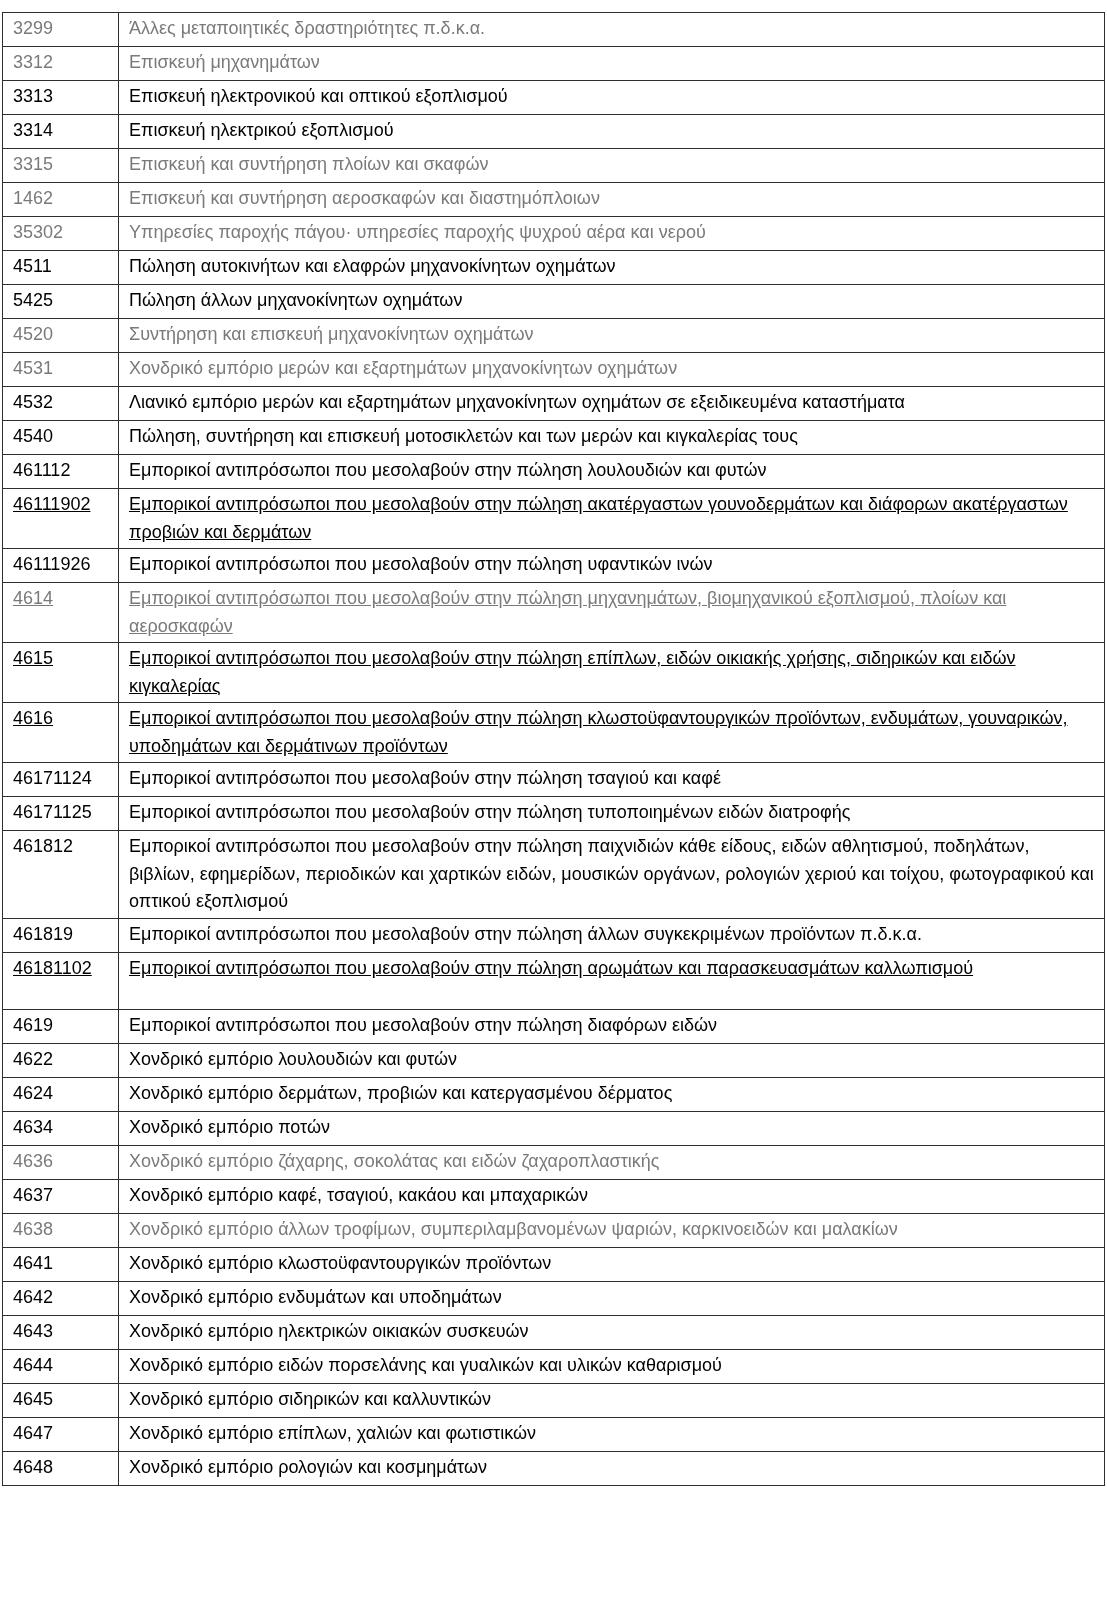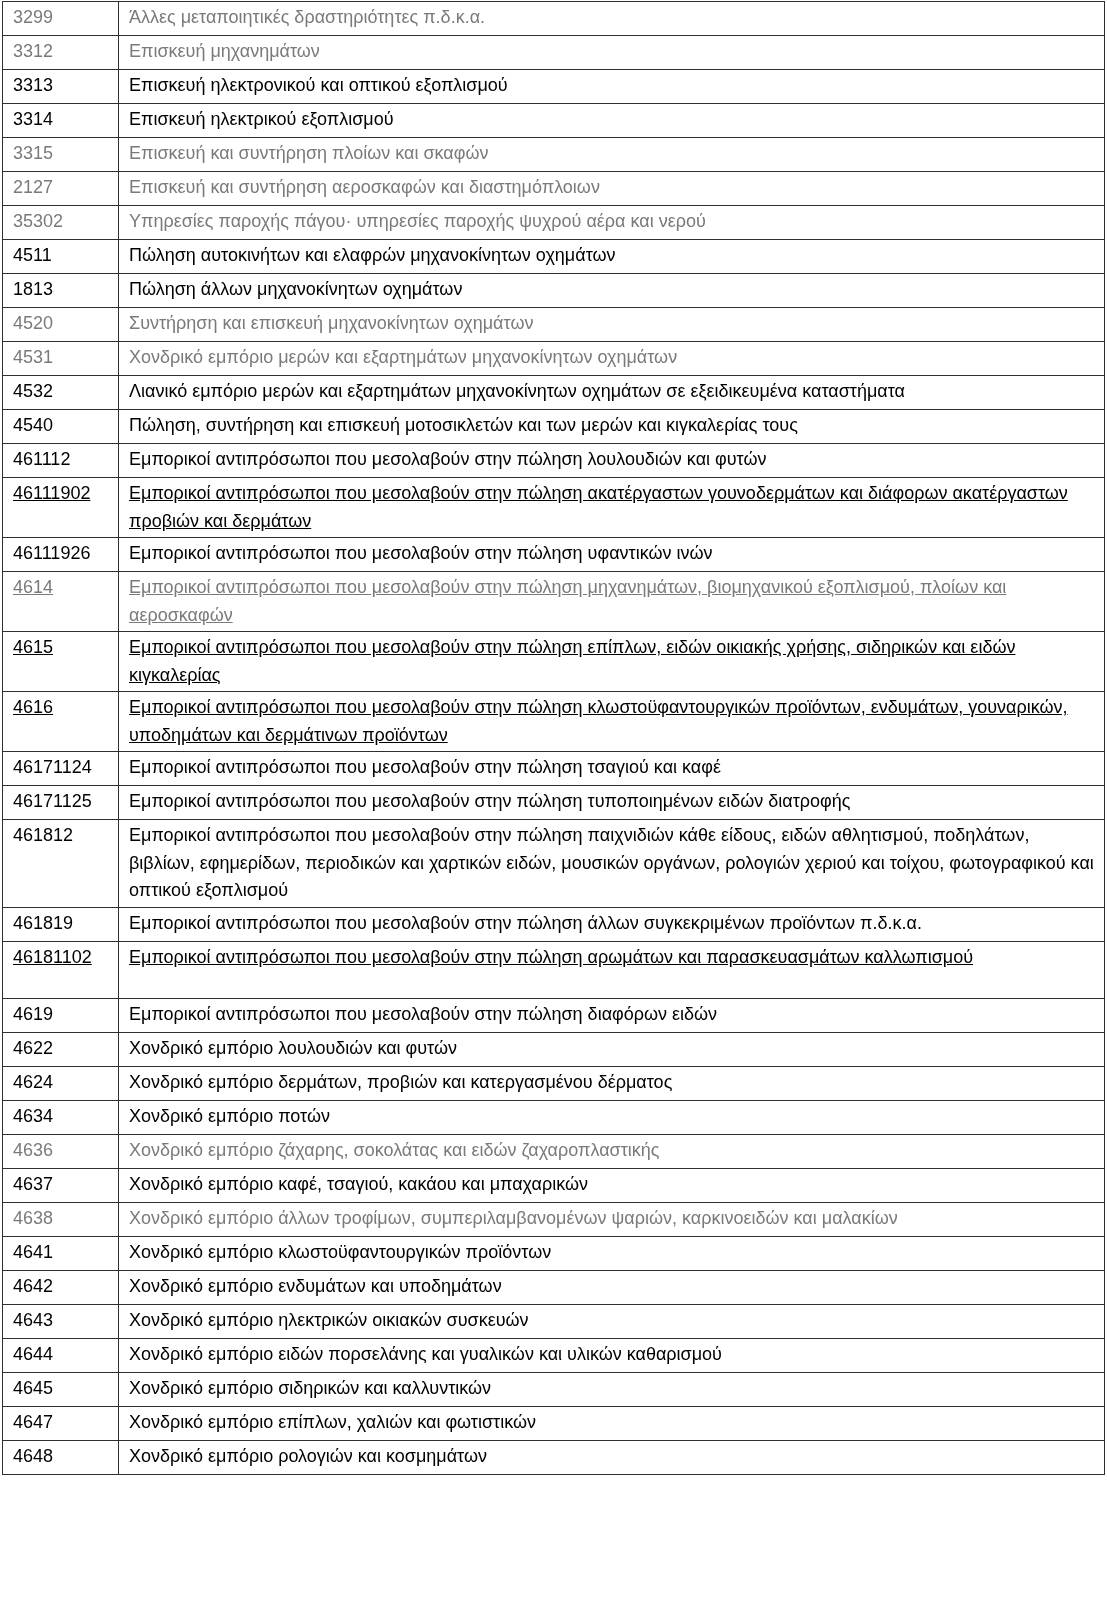--- a/index.html
+++ b/index.html
@@ -10,21 +10,21 @@
     body {
       width: 1107px;
       height: 1600px;
       position: relative;
       overflow: hidden;
       font-family: "Liberation Sans", "DejaVu Sans", sans-serif;
     }
     table.codes {
       position: absolute;
       left: 2px;
-      top: 1px;
+      top: 12px;
       width: 1103px;
       border-collapse: collapse;
       table-layout: fixed;
     }
     table.codes td {
       border: 1.5px solid #2e2e2e;
       vertical-align: top;
       font-size: 18px;
       line-height: 27.5px;
       padding: 2px 10px 2px 10px;
@@ -61,33 +61,33 @@
     </tr>
     <tr class="h1">
       <td class="code">3314</td>
       <td class="desc">Επισκευή ηλεκτρικού εξοπλισμού</td>
     </tr>
     <tr class="h1 muted">
       <td class="code">3315</td>
       <td class="desc">Επισκευή και συντήρηση πλοίων και σκαφών</td>
     </tr>
     <tr class="h1 muted">
-      <td class="code">2127</td>
+      <td class="code">1462</td>
       <td class="desc">Επισκευή και συντήρηση αεροσκαφών και διαστημόπλοιων</td>
     </tr>
     <tr class="h1 muted">
       <td class="code">35302</td>
       <td class="desc">Υπηρεσίες παροχής πάγου· υπηρεσίες παροχής ψυχρού αέρα και νερού</td>
     </tr>
     <tr class="h1">
       <td class="code">4511</td>
       <td class="desc">Πώληση αυτοκινήτων και ελαφρών μηχανοκίνητων οχημάτων</td>
     </tr>
     <tr class="h1">
-      <td class="code">1813</td>
+      <td class="code">5425</td>
       <td class="desc">Πώληση άλλων μηχανοκίνητων οχημάτων</td>
     </tr>
     <tr class="h1 muted">
       <td class="code">4520</td>
       <td class="desc">Συντήρηση και επισκευή μηχανοκίνητων οχημάτων</td>
     </tr>
     <tr class="h1 muted">
       <td class="code">4531</td>
       <td class="desc">Χονδρικό εμπόριο μερών και εξαρτημάτων μηχανοκίνητων οχημάτων</td>
     </tr>

